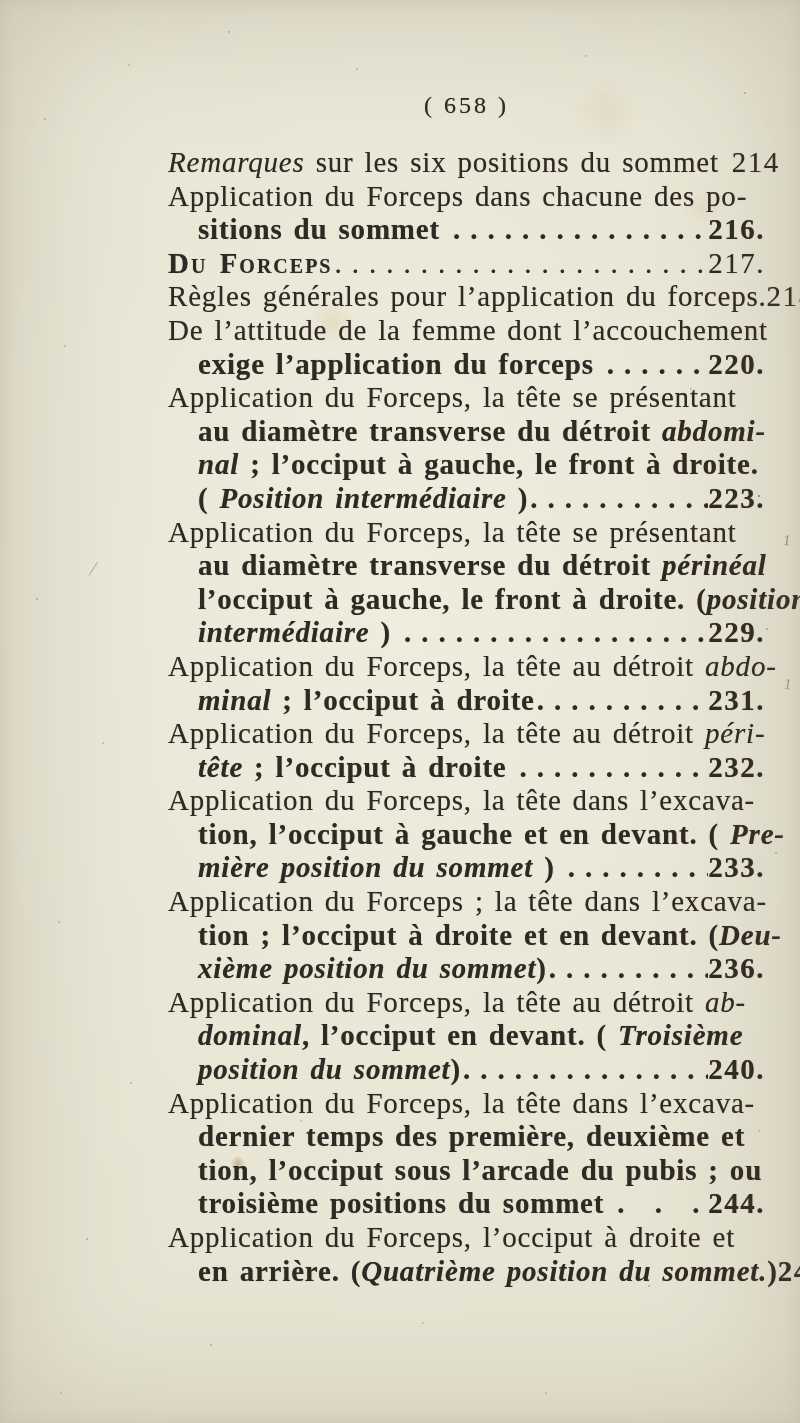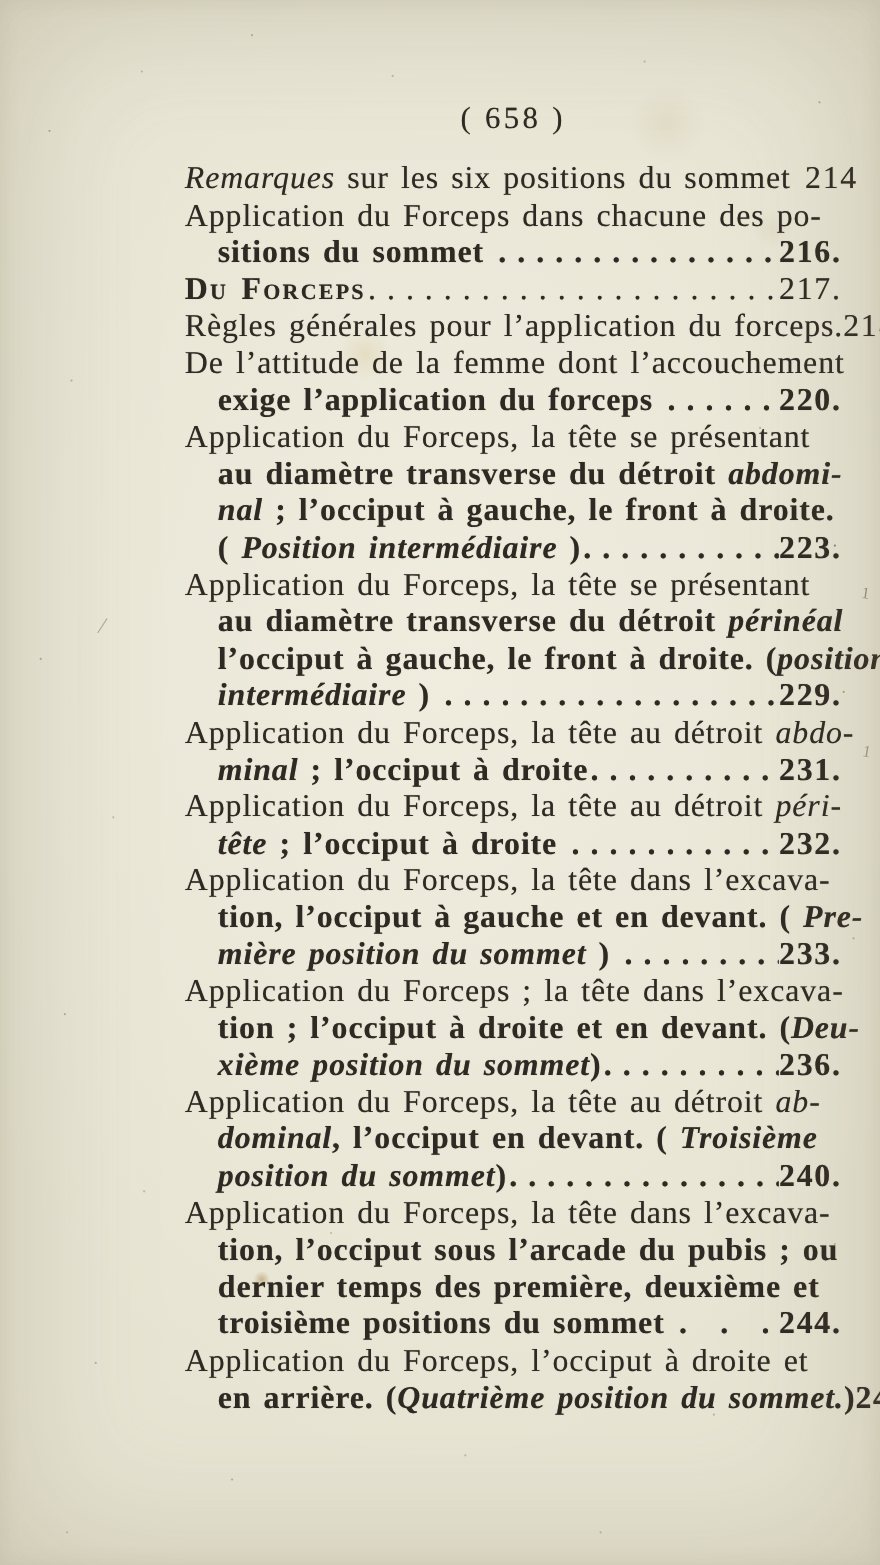--- a/index.html
+++ b/index.html
@@ -41,21 +41,21 @@
       422px 1322px 0 0 rgba(110,100,74,0.35), 648px 1285px 0 0 rgba(110,100,74,0.40),
       758px 1130px 0 0 rgba(110,100,74,0.35), 775px 852px 0 0 rgba(110,100,74,0.40),
       766px 628px 0 0 rgba(110,100,74,0.50), 758px 495px 0 0 rgba(80,70,52,0.65),
       690px 388px 0 0 rgba(110,100,74,0.35), 356px 68px 0 0 rgba(110,100,74,0.35),
       470px 940px 0 0 rgba(110,100,74,0.30), 300px 1120px 0 0 rgba(110,100,74,0.30),
       545px 1392px 0 0 rgba(110,100,74,0.35), 60px 1392px 0 0 rgba(110,100,74,0.30);
   }
   .folio {
     position: absolute; top: 92px; left: 168px; width: 597px;
     text-align: center;
-    font-size: 28px; letter-spacing: 3px;
+    font-size: 24px; letter-spacing: 3px;
     text-shadow: 0 0 0.7px rgba(47,41,35,0.55);
   }
   .toc {
     position: absolute; top: 146px; left: 168px; width: 597px;
     font-size: 29px; line-height: 33.6px;
     letter-spacing: 0.8px; word-spacing: 3px;
     text-shadow: 0 0 0.7px rgba(47,41,35,0.5);
   }
   .toc-line { display: flex; height: 33.6px; white-space: pre; }
   .toc-line.indent { padding-left: 30px; font-weight: bold; }
@@ -102,22 +102,22 @@
       <div class="toc-line"><span class="seg">Application du Forceps, la tête dans l’excava-</span></div>
       <div class="toc-line indent"><span class="seg">tion, l’occiput à gauche et en devant. ( </span><span class="seg italic">Pre-</span></div>
       <div class="toc-line indent"><span class="seg italic">mière position du sommet</span><span class="seg"> ) </span><span class="leader">........................................</span><span class="pagenum">233.</span></div>
       <div class="toc-line"><span class="seg">Application du Forceps ; la tête dans l’excava-</span></div>
       <div class="toc-line indent"><span class="seg">tion ; l’occiput à droite et en devant. (</span><span class="seg italic">Deu-</span></div>
       <div class="toc-line indent"><span class="seg italic">xième position du sommet</span><span class="seg">)</span><span class="leader">........................................</span><span class="pagenum">236.</span></div>
       <div class="toc-line"><span class="seg">Application du Forceps, la tête au détroit </span><span class="seg italic">ab-</span></div>
       <div class="toc-line indent"><span class="seg italic">dominal</span><span class="seg">, l’occiput en devant. ( </span><span class="seg italic">Troisième</span></div>
       <div class="toc-line indent"><span class="seg italic">position du sommet</span><span class="seg">)</span><span class="leader">........................................</span><span class="pagenum">240.</span></div>
       <div class="toc-line"><span class="seg">Application du Forceps, la tête dans l’excava-</span></div>
+      <div class="toc-line indent"><span class="seg">dernier temps des première, deuxième et</span></div>
       <div class="toc-line indent"><span class="seg">tion, l’occiput sous l’arcade du pubis ; ou</span></div>
-      <div class="toc-line indent"><span class="seg">dernier temps des première, deuxième et</span></div>
       <div class="toc-line indent"><span class="seg">troisième positions du sommet </span><span class="leader">. . . . .</span><span class="pagenum">244.</span></div>
       <div class="toc-line"><span class="seg">Application du Forceps, l’occiput à droite et</span></div>
       <div class="toc-line indent"><span class="seg">en arrière. (</span><span class="seg italic">Quatrième position du sommet.</span><span class="seg">)</span><span class="pagenum">246</span></div>
     </div>
 
   <div class="margin-mark mark-left-slash">/</div>
   <div class="margin-mark mark-right-1a">1</div>
   <div class="margin-mark mark-right-1b">1</div>
 
   <div class="vignette"></div>

